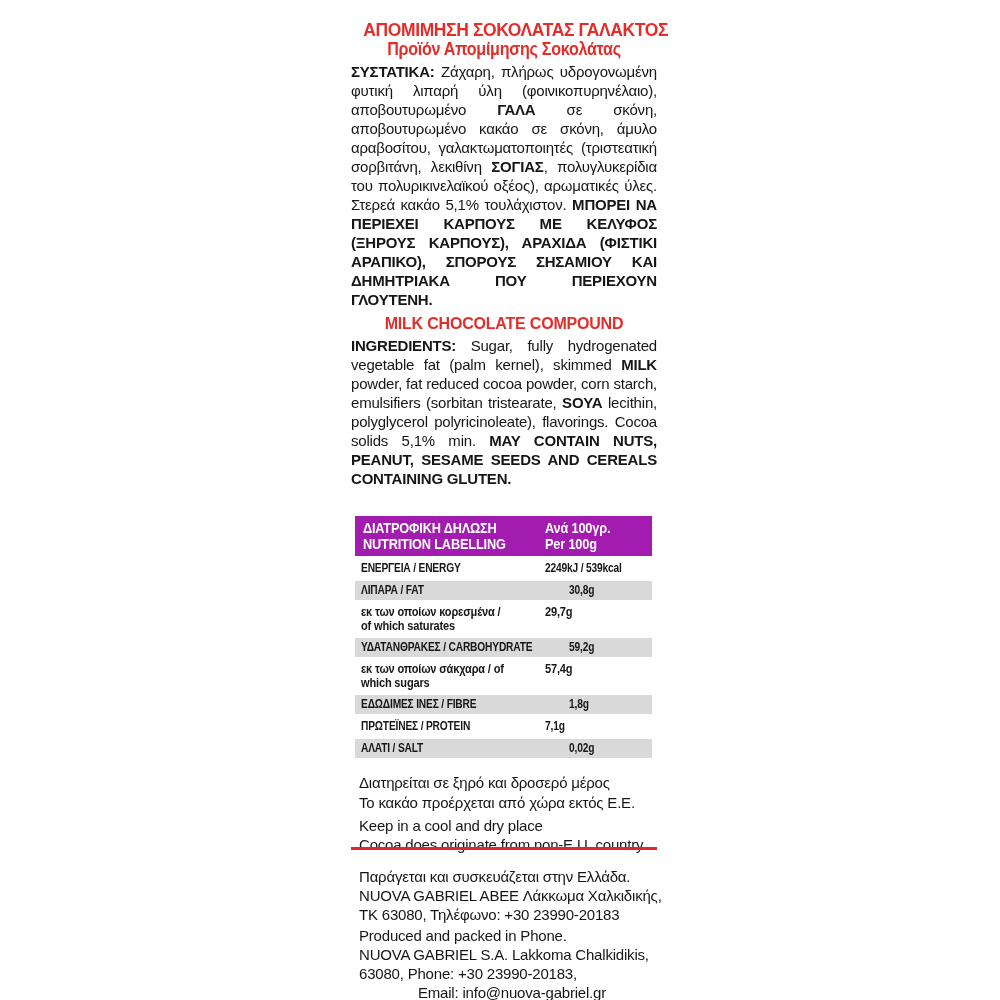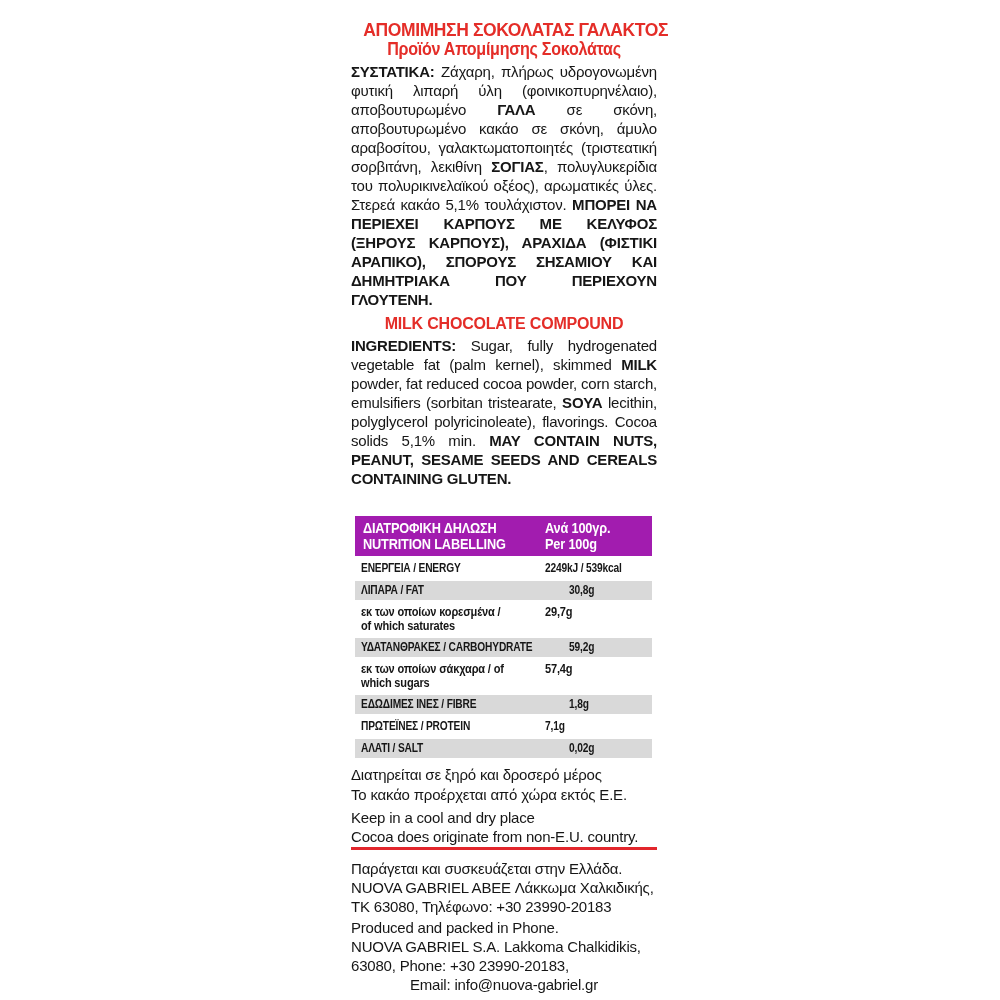--- a/index.html
+++ b/index.html
@@ -32,21 +32,21 @@
   .nrows{margin-top:3px;}
   .nrow{display:grid;grid-template-columns:184px 1fr;padding:2px 0 2px 6px;
         font-weight:bold;font-size:12px;line-height:15px;letter-spacing:-0.2px;margin-top:3px;}
   .nrow.shaded{background:#d9d9d9;gap:24px;}
   .nrow.sub{font-size:13px;line-height:14px;}
   .nrow .nlabel{white-space:nowrap;}
   .nrow.sub .nlabel{white-space:pre-line;}
   .nvalue{align-self:start;white-space:nowrap;}
   .sqz{transform:scaleX(.85);transform-origin:0 50%;}
 
-  .note{font-size:15px;line-height:20px;letter-spacing:-0.2px;font-weight:500;margin:0;}
+  .note{font-size:15px;line-height:20px;letter-spacing:-0.2px;font-weight:500;margin:8px;}
   .storage-gr{top:765px;}
   .storage-en{top:808px;line-height:19px;}
   .divider{top:847px;height:3px;background:#e2262c;}
   .prod-gr{top:859px;line-height:19px;}
   .prod-en{top:918px;line-height:19px;}
   .email{top:975px;font-weight:normal;line-height:19px;text-align:center;}
 </style>
 </head>
 <body>
 

